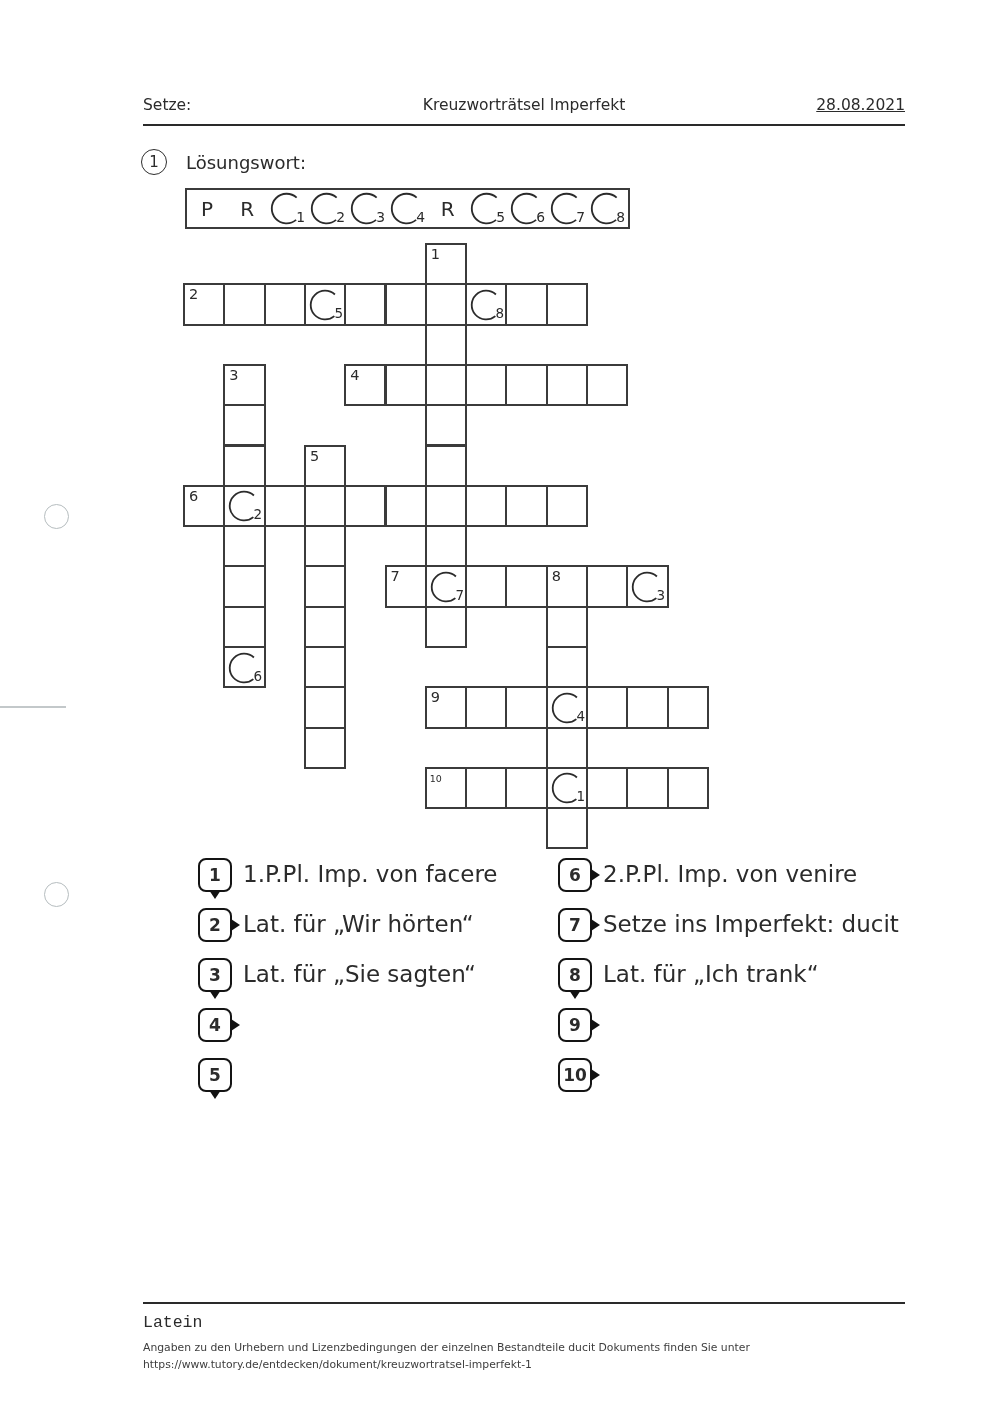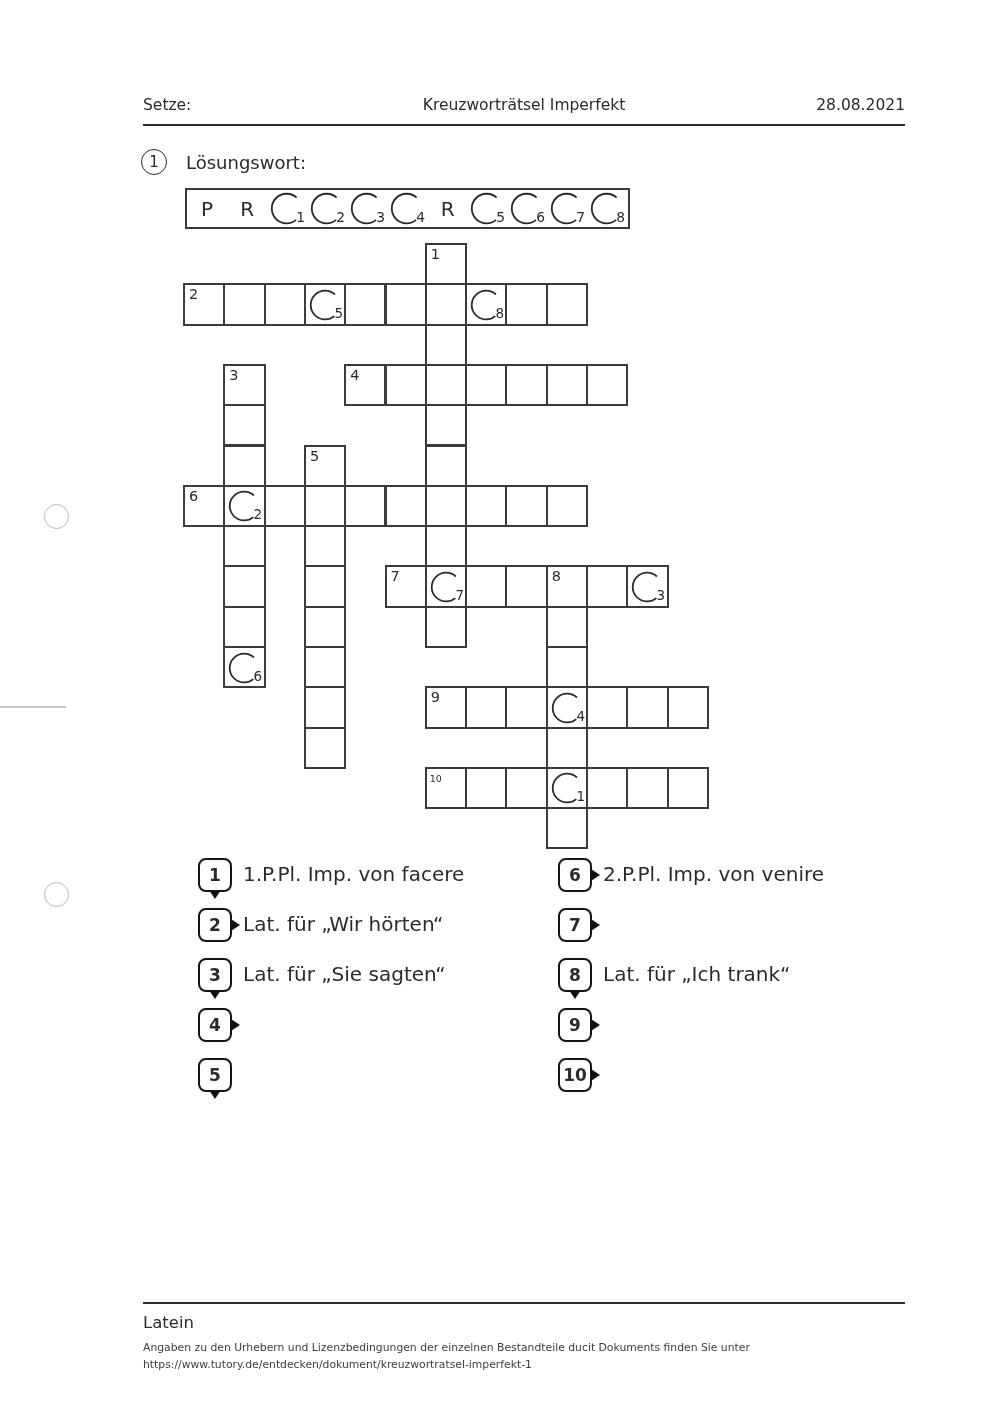--- a/index.html
+++ b/index.html
@@ -4,21 +4,21 @@
 <style>
   html,body{margin:0;padding:0;}
   body{
     width:1000px;height:1416px;position:relative;background:#ffffff;
     font-family:"DejaVu Sans","Liberation Sans",sans-serif;color:#2b2b2b;
     overflow:hidden;
   }
   
   .header-name{position:absolute;left:143px;top:96px;font-size:15.5px;}
   .header-title{position:absolute;left:143px;right:95px;top:96px;text-align:center;font-size:15.5px;}
-  .header-date{position:absolute;right:95px;top:96px;font-size:15.5px;}
+  .header-date{position:absolute;right:95px;top:96px;font-size:15.5px;text-decoration:underline;}
   .header-rule{position:absolute;left:143px;top:124px;width:762px;height:2px;background:#2a2a2a;}
   
   .task-badge{position:absolute;left:141px;top:149px;width:26px;height:26px;border:1.7px solid #2e2e2e;
     border-radius:50%;display:flex;align-items:center;justify-content:center;font-size:15px;box-sizing:border-box;}
   .task-label{position:absolute;left:186px;top:152px;font-size:18px;}
   
   .solution-band{position:absolute;left:185px;top:188px;width:445px;height:41px;border:2px solid #3b3b3b;
     box-sizing:border-box;display:flex;}
   .slot{flex:0 0 40.1px;position:relative;display:flex;align-items:center;justify-content:center;}
   .slot .letter{font-size:20px;}
@@ -35,24 +35,24 @@
   .clues-right{left:558px;top:858px;width:404px;}
   .clue{display:flex;align-items:flex-start;margin-bottom:16px;}
   .cluebox{width:34px;height:34px;flex:0 0 34px;border:2.5px solid #141414;border-radius:8px;
     display:flex;align-items:center;justify-content:center;position:relative;box-sizing:border-box;
     font-weight:bold;font-size:17px;margin-right:11px;background:#fff;}
   .arr{position:absolute;width:0;height:0;}
   .arr-right{right:-9.5px;top:50%;transform:translateY(-50%);
     border-top:6px solid transparent;border-bottom:6px solid transparent;border-left:9.5px solid #111;}
   .arr-down{bottom:-8.5px;left:50%;transform:translateX(-50%);
     border-left:6px solid transparent;border-right:6px solid transparent;border-top:9.5px solid #111;}
-  .cluetext{font-size:20px;line-height:25px;padding-top:3.5px;}
+  .cluetext{font-size:23px;line-height:25px;padding-top:3.5px;}
   
   .footer-rule{position:absolute;left:143px;top:1302px;width:762px;height:2px;background:#2a2a2a;}
-  .footer-subject{position:absolute;left:143px;top:1313px;font-size:16.5px;}
+  .footer-subject{position:absolute;left:143px;top:1313px;font-size:16.5px;font-family:Liberation Mono, monospace;}
   .footer-line1{position:absolute;left:143px;top:1341px;font-size:10.8px;color:#3d3d3d;}
   .footer-line2{position:absolute;left:143px;top:1358px;font-size:10.8px;color:#3d3d3d;}
   
   .punch{position:absolute;width:25px;height:25px;border:1.6px solid #b6bdbf;border-radius:50%;box-sizing:border-box;}
   .punch-top{left:44px;top:504px;}
   .punch-bottom{left:44px;top:882px;}
   .fold-mark{position:absolute;left:0;top:706px;width:66px;height:1.6px;background:#c3c8ca;}
 </style>
 </head>
 <body>
@@ -314,20 +314,21 @@
         <span>6</span>
         <span class="arr arr-right"></span>
       </div>
       <div class="cluetext">2.P.Pl. Imp. von venire</div>
     </div>
     <div class="clue">
       <div class="cluebox">
         <span>7</span>
         <span class="arr arr-right"></span>
       </div>
+      <div class="cluetext">Setze ins Imperfekt: ducit</div>
     </div>
     <div class="clue">
       <div class="cluebox">
         <span>8</span>
         <span class="arr arr-down"></span>
       </div>
       <div class="cluetext">Lat. für „Ich trank“</div>
     </div>
     <div class="clue">
       <div class="cluebox">

